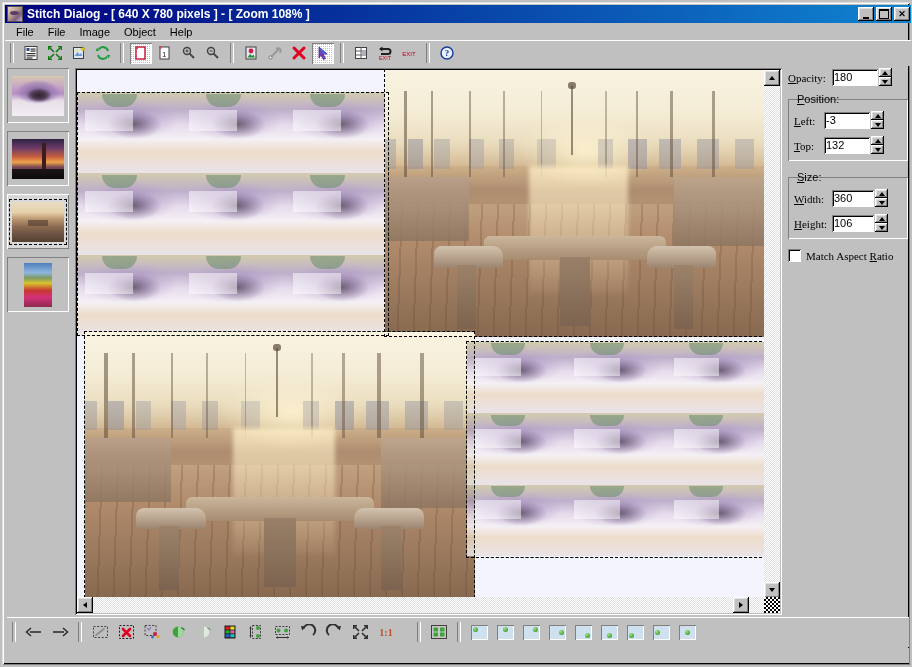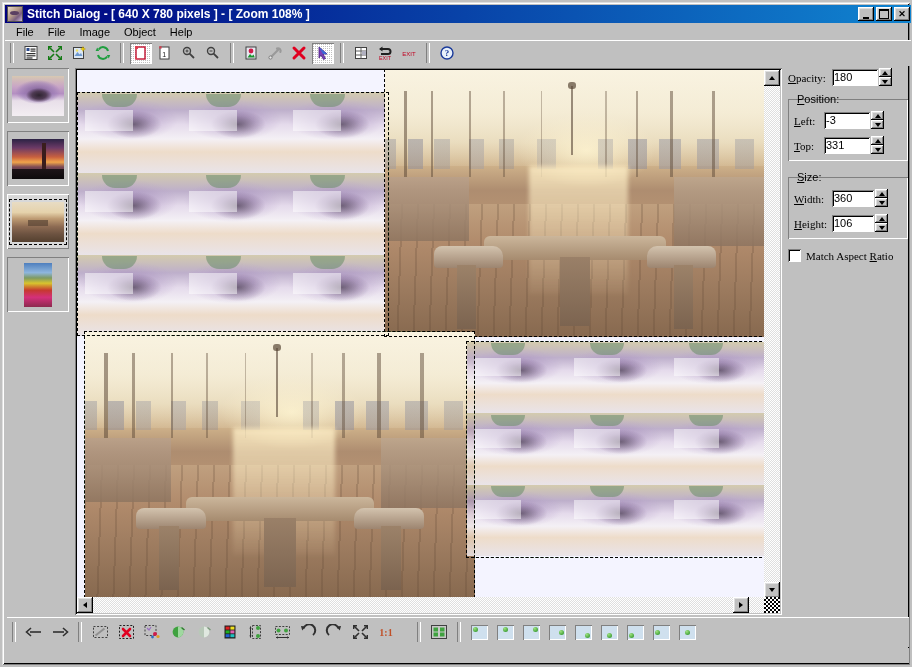--- a/index.html
+++ b/index.html
@@ -553,21 +553,21 @@
           <div>
               <i style="border-bottom:4px solid #000;border-top:0;"></i>
             </div>
           <div>
               <i style="border-top:4px solid #000;border-bottom:0;"></i>
             </div>
         </div>
       </div>
       <div class="prow" style="margin-bottom:2px;">
         <div class="plabel" style="width:30px;"><u>T</u><span>op:</span></div>
-        <div class="pfield" style="width:42px;">331</div>
+        <div class="pfield" style="width:42px;">132</div>
         <div class="spin">
           <div>
               <i style="border-bottom:4px solid #000;border-top:0;"></i>
             </div>
           <div>
               <i style="border-top:4px solid #000;border-bottom:0;"></i>
             </div>
         </div>
       </div>
     </fieldset>

